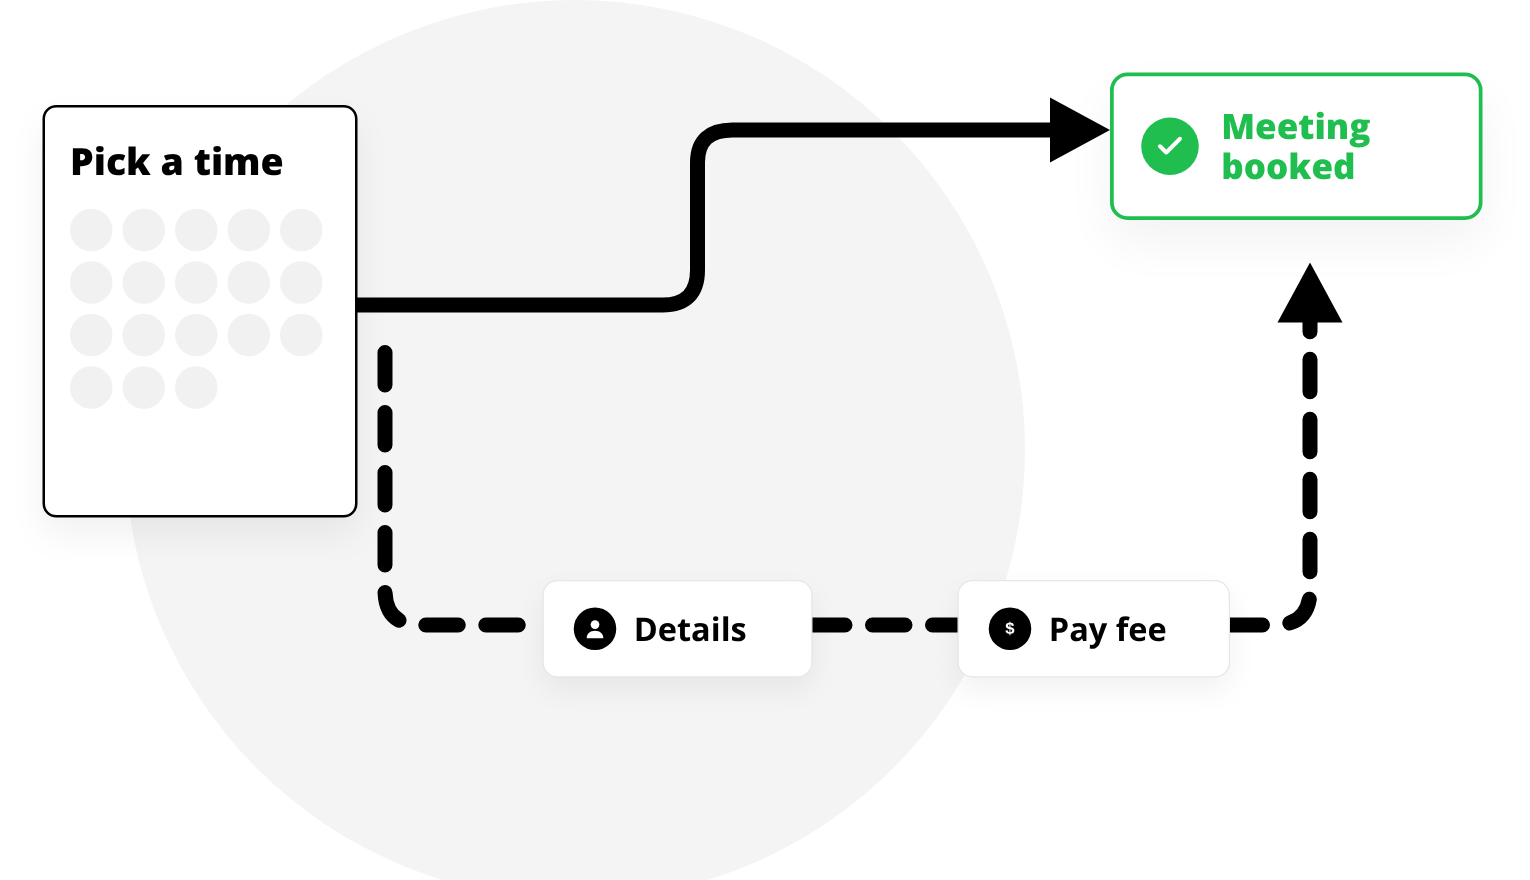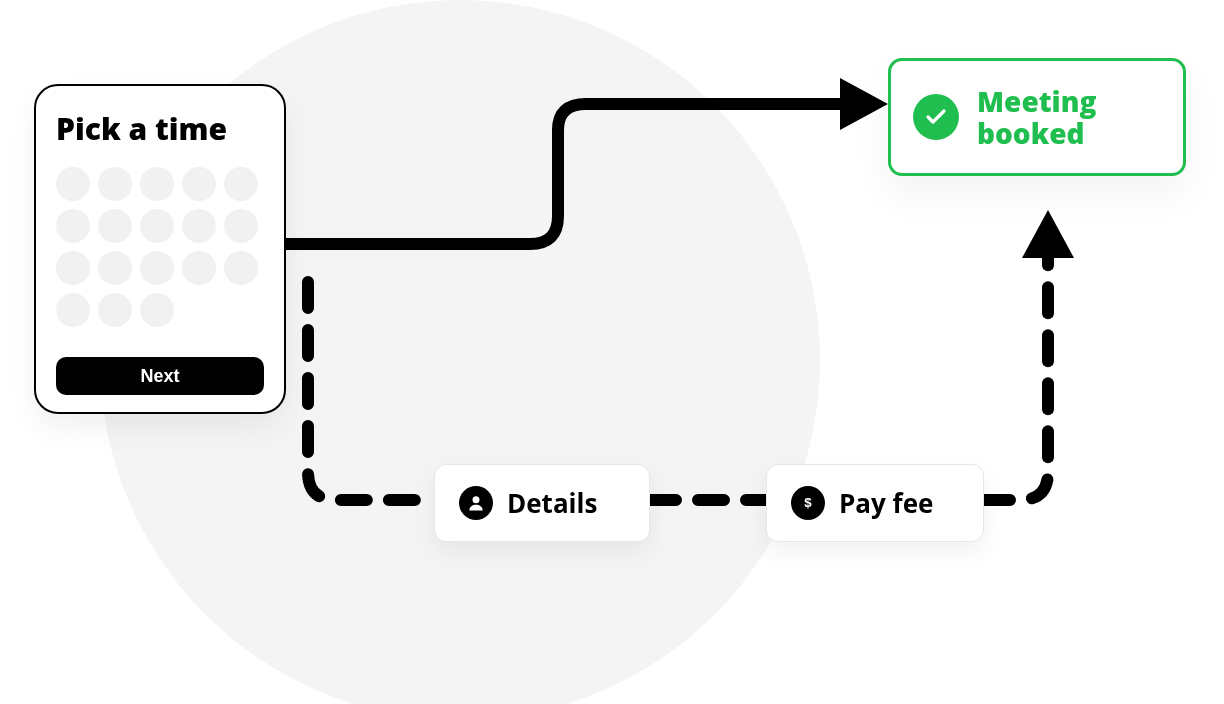--- a/index.html
+++ b/index.html
@@ -24,21 +24,21 @@
 
   
   .pick-card {
     position: absolute;
     left: 34px;
     top: 84px;
     width: 252px;
     height: 330px;
     background: #fff;
     border: 2px solid #000;
-    border-radius: 24px;
+    border-radius: 11px;
     padding: 22px 20px 18px 20px;
     box-shadow: 0 14px 30px rgba(0,0,0,0.06);
   }
   .pick-title {
     font-size: 30px;
     font-weight: 800;
     color: #000;
     margin-bottom: 18px;
   }
   .dot-grid {
@@ -200,21 +200,20 @@
         <span class="dot"></span>
         <span class="dot"></span>
         <span class="dot"></span>
       </div>
     <div class="dot-row">
         <span class="dot"></span>
         <span class="dot"></span>
         <span class="dot"></span>
       </div>
   </div>
-  <button class="next-btn">Next</button>
 </div>
 
 <div class="success-card">
   <span class="check-badge">
     <svg viewBox="0 0 24 24">
         <path d="M20 6L9 17l-5-5" fill="none" stroke="#fff" stroke-width="3.2" stroke-linecap="round" stroke-linejoin="round"></path>
       </svg>
   </span>
   <div class="success-text">Meeting booked</div>
 </div>

